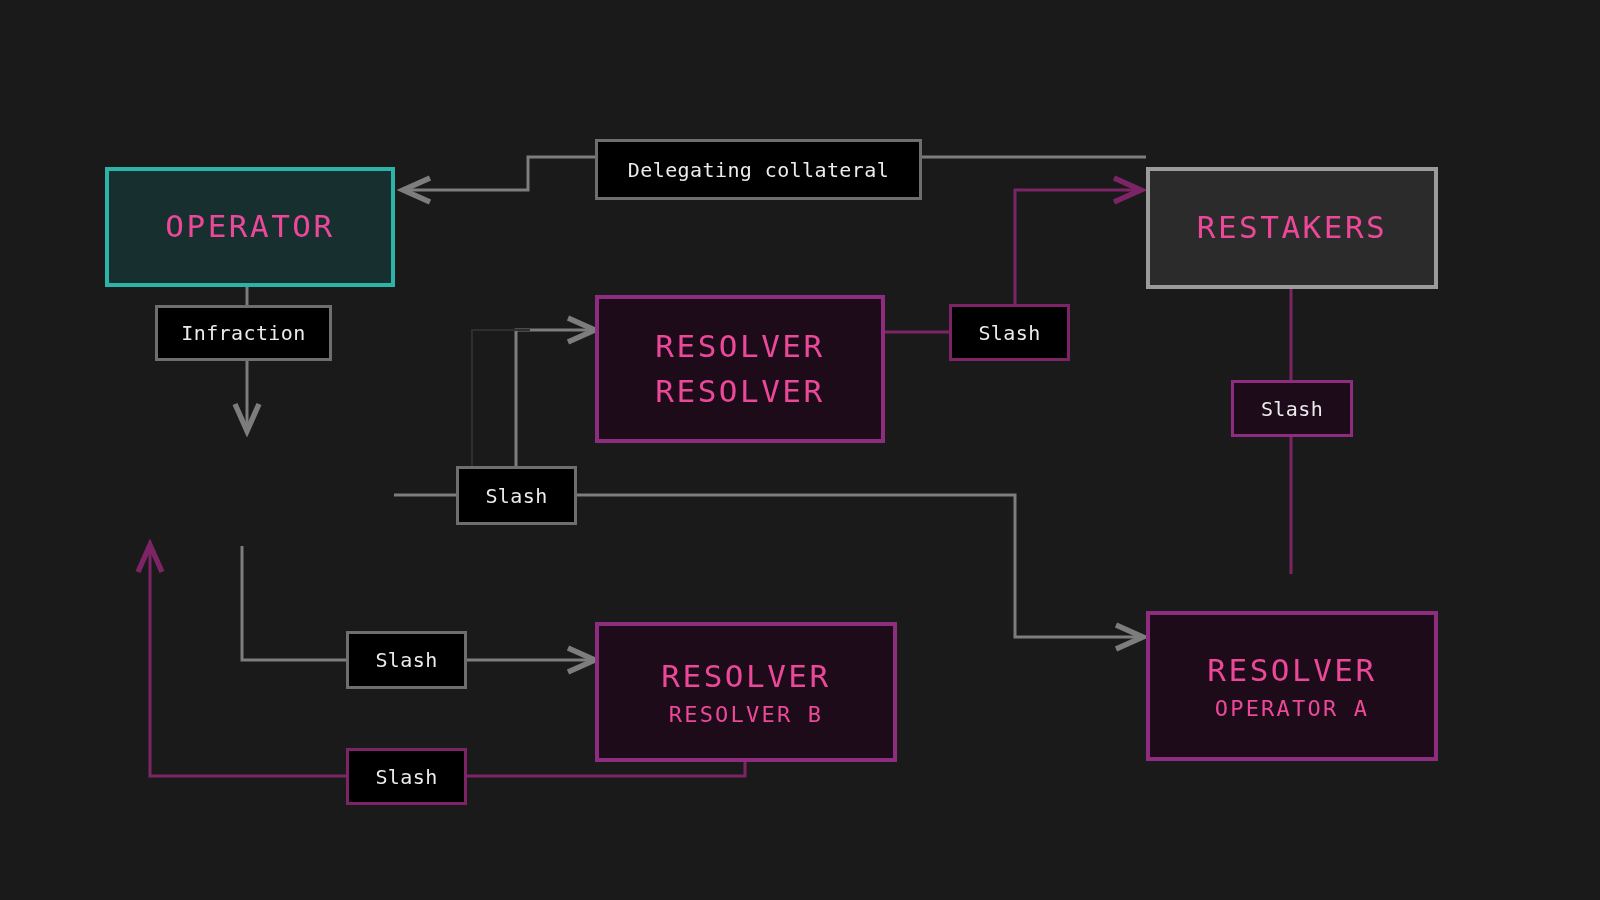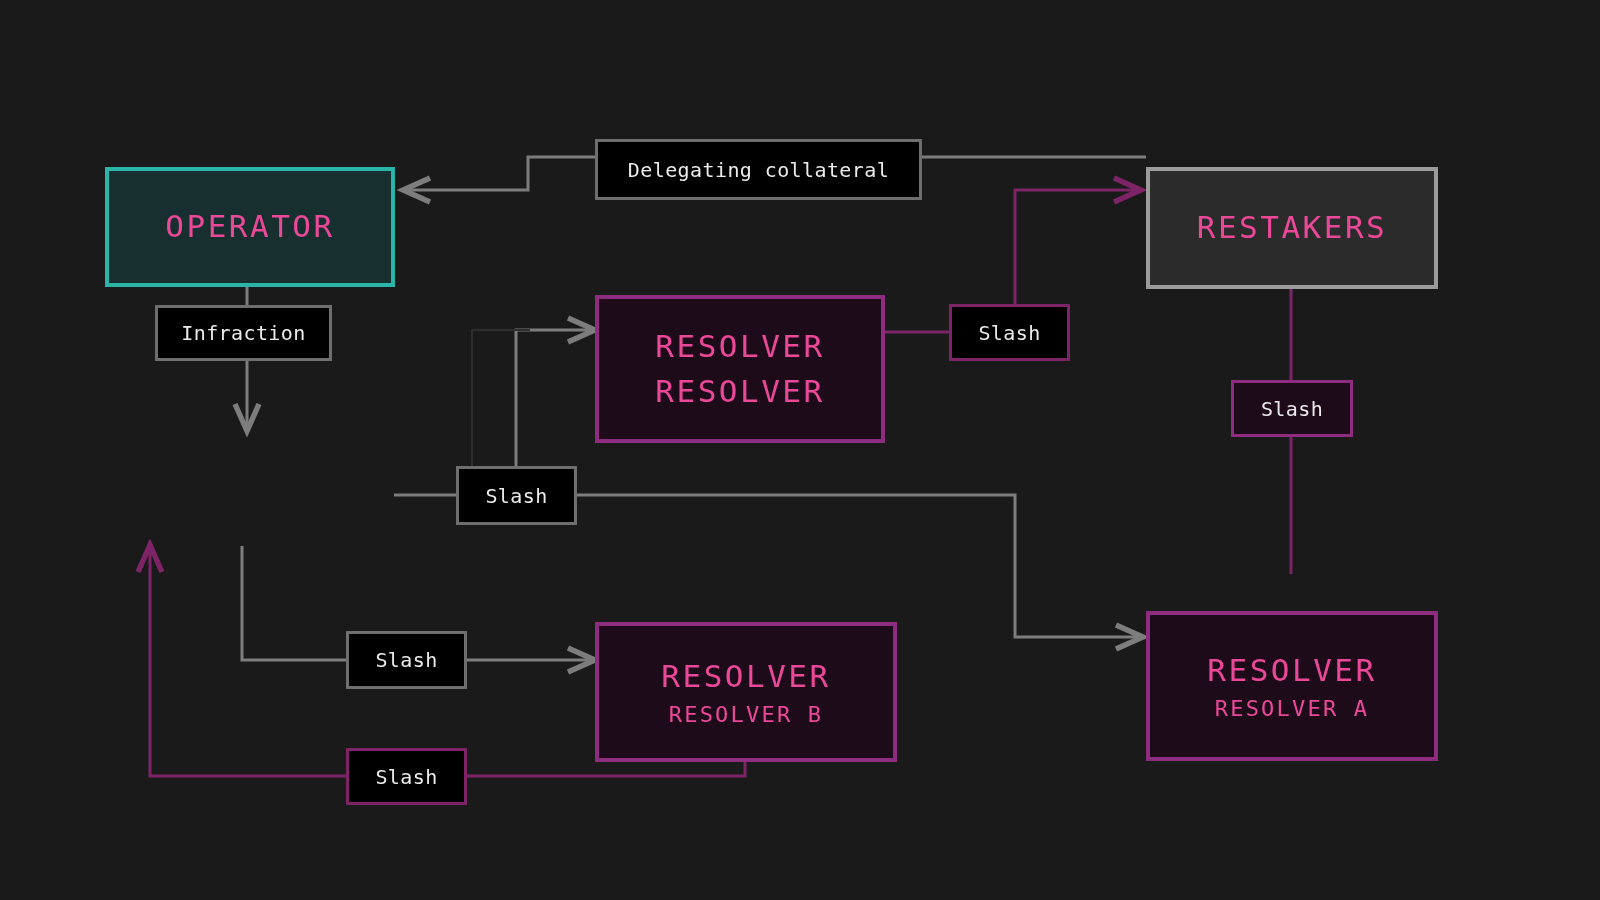--- a/index.html
+++ b/index.html
@@ -128,21 +128,21 @@
     <div class="title two-line">RESOLVER</div>
   </div>
 
   <div class="node n-resolver" style="left:595px; top:585px; width:302px; height:140px;">
     <div class="title">RESOLVER</div>
     <div class="subtitle">RESOLVER B</div>
   </div>
 
   <div class="node n-resolver" style="left:1146px; top:574px; width:292px; height:150px;">
     <div class="title">RESOLVER</div>
-    <div class="subtitle">RESOLVER A</div>
+    <div class="subtitle">OPERATOR A</div>
   </div>
 
   <div class="label lbl-gray" style="left:595px; top:139px; width:327px; height:61px;">
     <span>Delegating collateral</span>
   </div>
 
   <div class="label lbl-gray" style="left:155px; top:305px; width:177px; height:56px;">
     <span>Infraction</span>
   </div>
 

